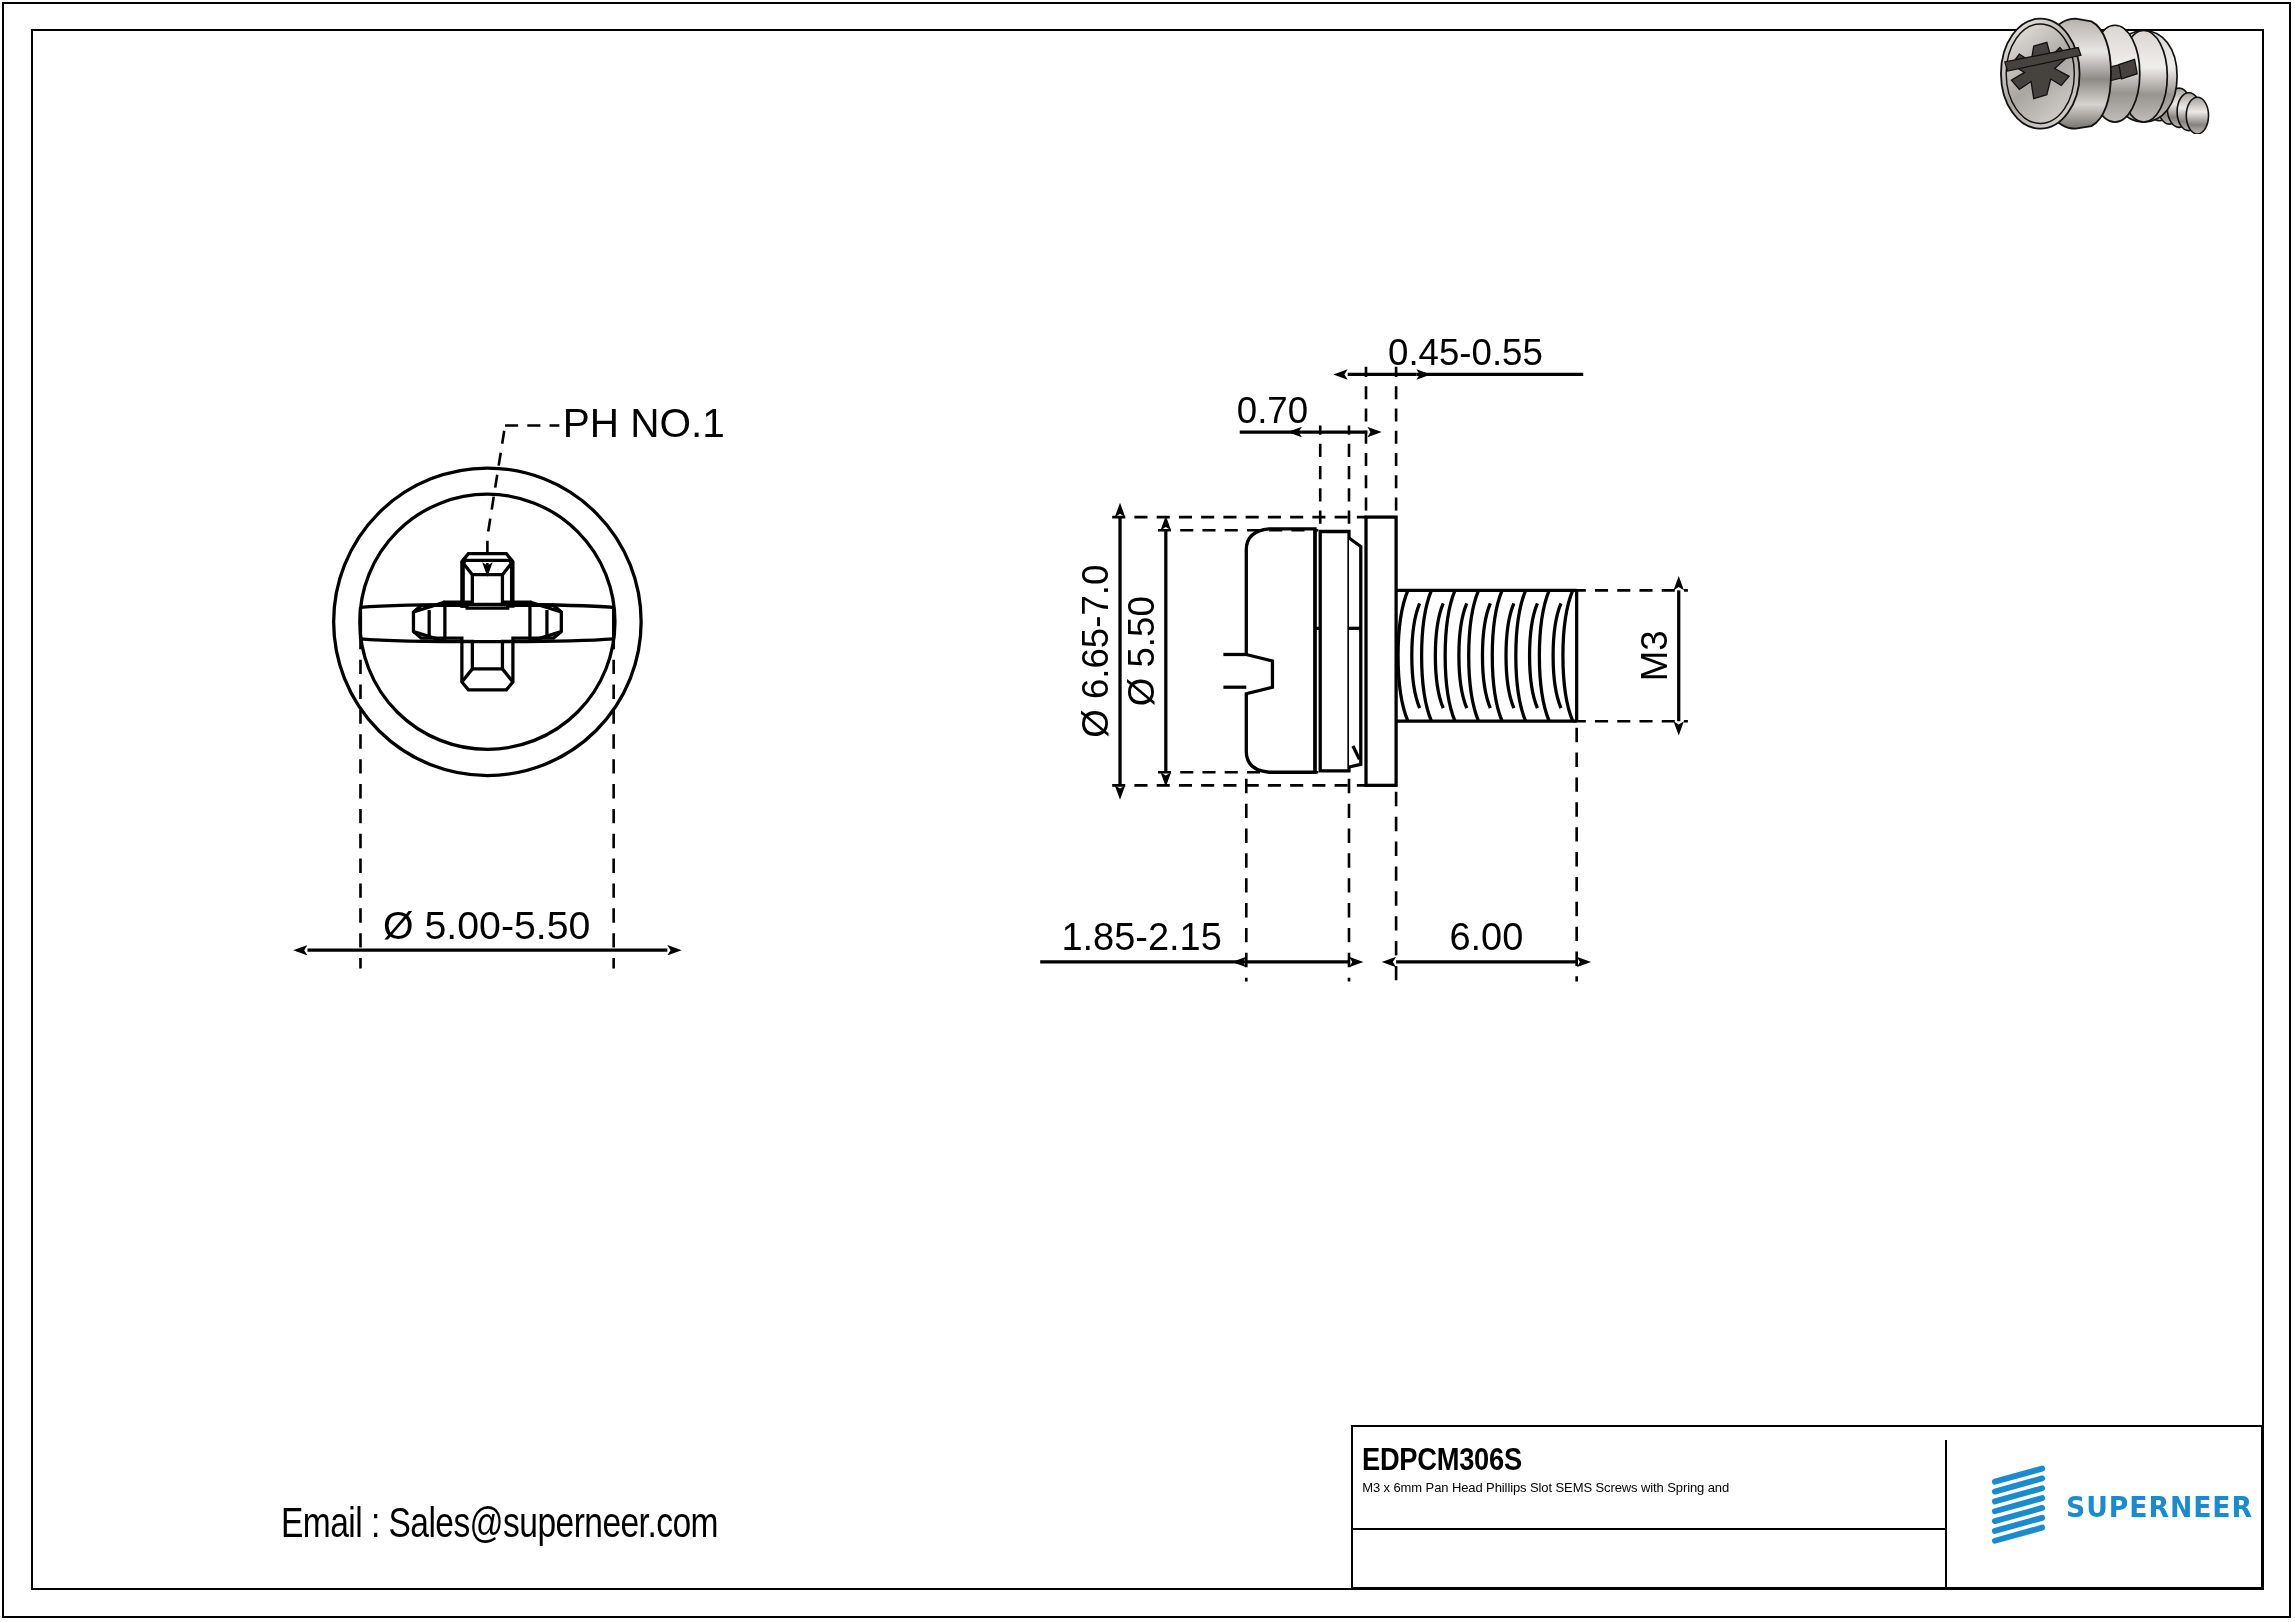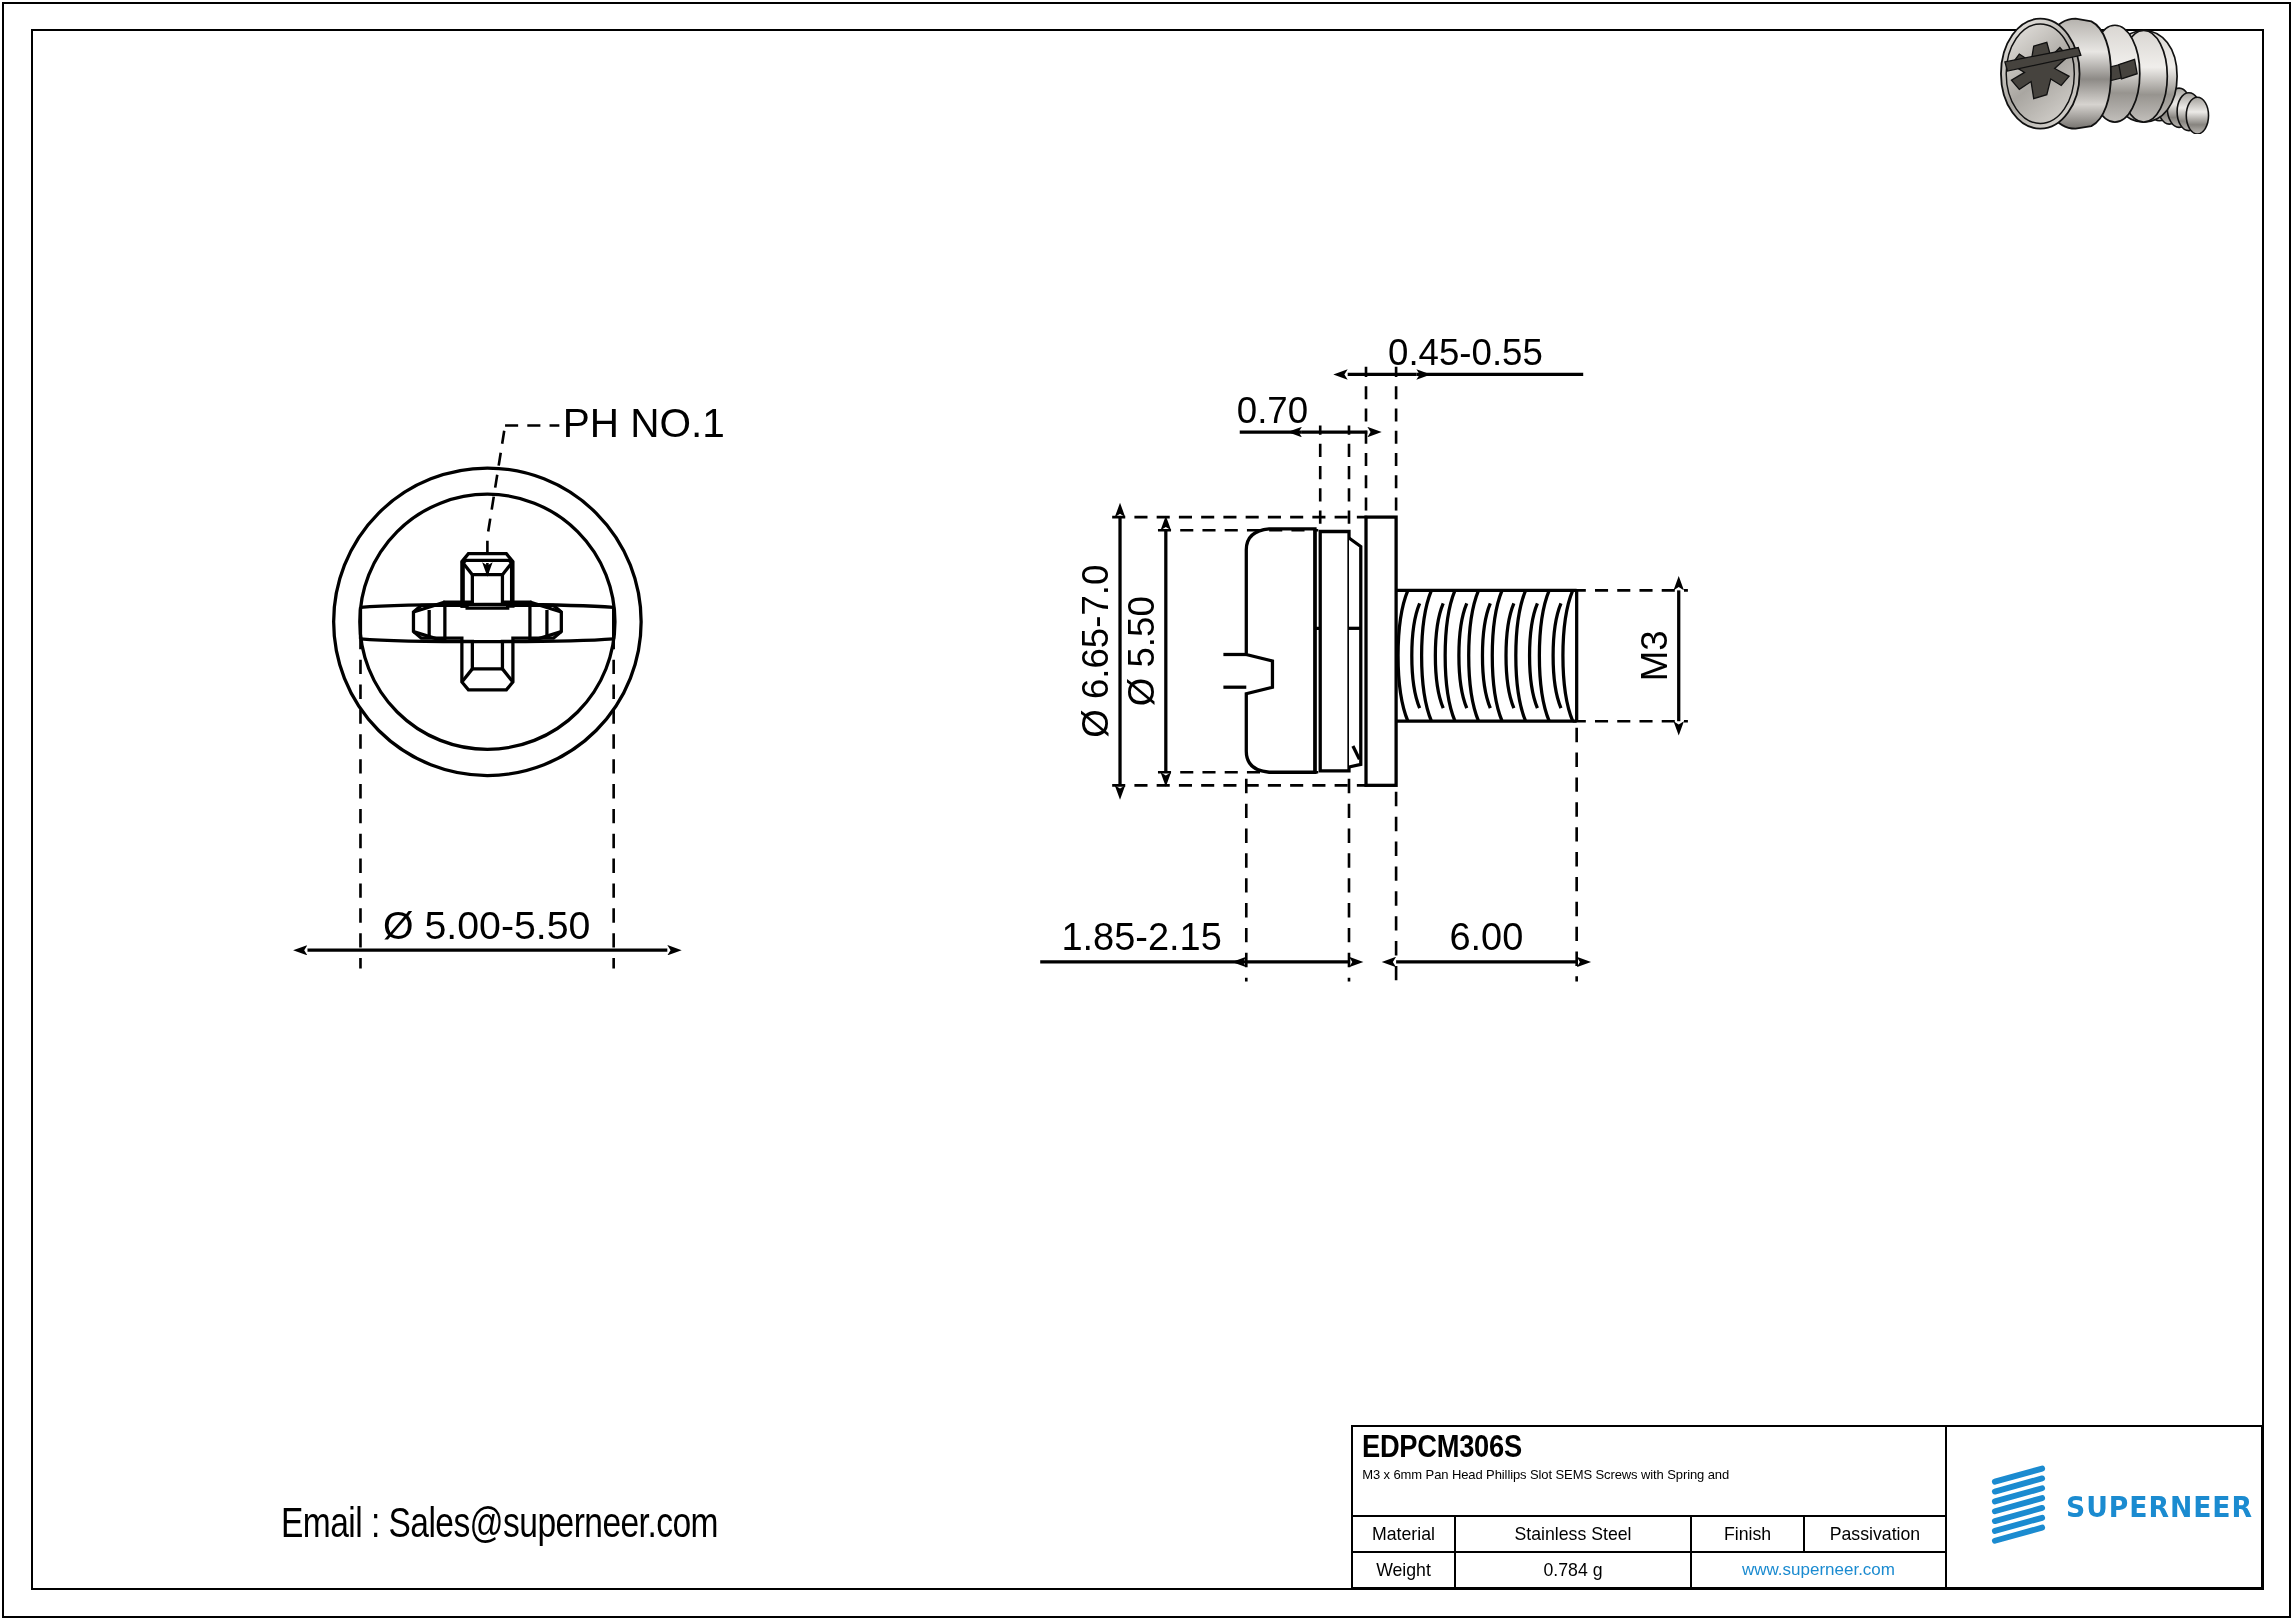--- a/index.html
+++ b/index.html
@@ -66,20 +66,21 @@
     box-sizing: border-box;
     display: flex;
     background: #fff;
   }
   #title-block-left {
     width: 703px;
     display: flex;
     flex-direction: column;
     border-right: 2.6px solid #000;
     box-sizing: border-box;
+    margin-top: 13px;
   }
   #tb-desc-area {
     height: 90px;
     box-sizing: border-box;
     padding: 2.6px 0 0 9.2px;
     border-bottom: 2px solid #000;
   }
   #part-number {
     font-size: 31px;
     font-weight: bold;
@@ -435,35 +436,20 @@
 </svg>
 
 <div id="email-text">Email : Sales@superneer.com</div>
 
 <div id="title-block">
   <div id="title-block-left">
     <div id="tb-desc-area">
       <div id="part-number">EDPCM306S</div>
       <div class="desc-line">M3 x 6mm Pan Head Phillips Slot SEMS Screws with Spring and</div>
     </div>
-    <div id="tb-table">
-      <div class="tb-row" id="tb-row-material">
-        <div class="tb-cell tb-cell-border c-label">Material</div>
-        <div class="tb-cell tb-cell-border c-value1">Stainless Steel</div>
-        <div class="tb-cell tb-cell-border c-label2">Finish</div>
-        <div class="tb-cell c-value2">Passivation</div>
-      </div>
-      <div class="tb-row">
-        <div class="tb-cell tb-cell-border c-label">Weight</div>
-        <div class="tb-cell tb-cell-border c-value1">0.784 g</div>
-        <div class="tb-cell c-merged">
-          <span id="website-link">www.superneer.com</span>
-        </div>
-      </div>
-    </div>
   </div>
 
   <div id="logo-block">
     <svg id="logo-mark" viewBox="0 0 120 125" xmlns="http://www.w3.org/2000/svg">
       <g stroke="#1b8bd0" stroke-width="9" stroke-linecap="round" fill="none">
         <line x1="24" y1="27" x2="96" y2="7"></line>
         <line x1="24" y1="42" x2="96" y2="22"></line>
         <line x1="24" y1="57" x2="96" y2="37"></line>
         <line x1="24" y1="72" x2="96" y2="52"></line>
         <line x1="24" y1="87" x2="96" y2="67"></line>

